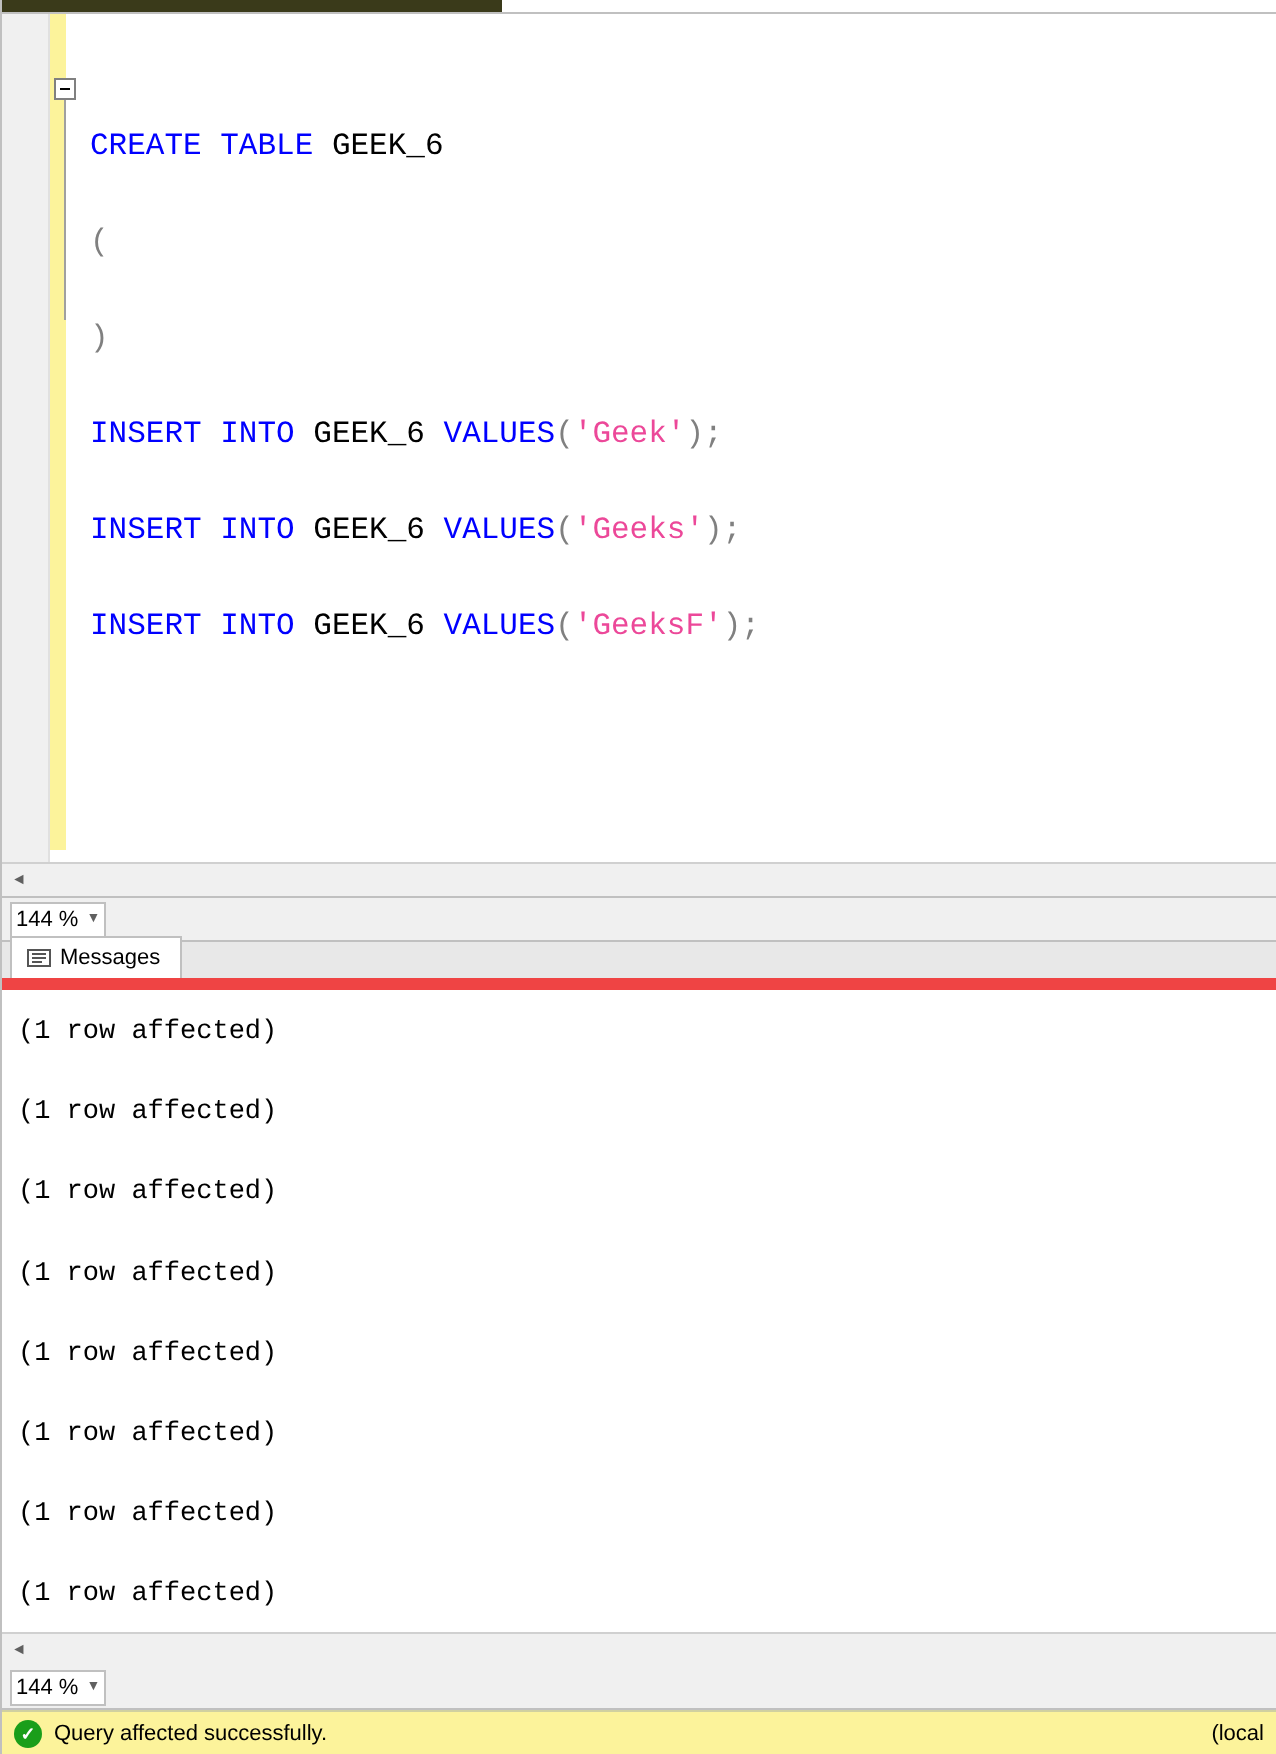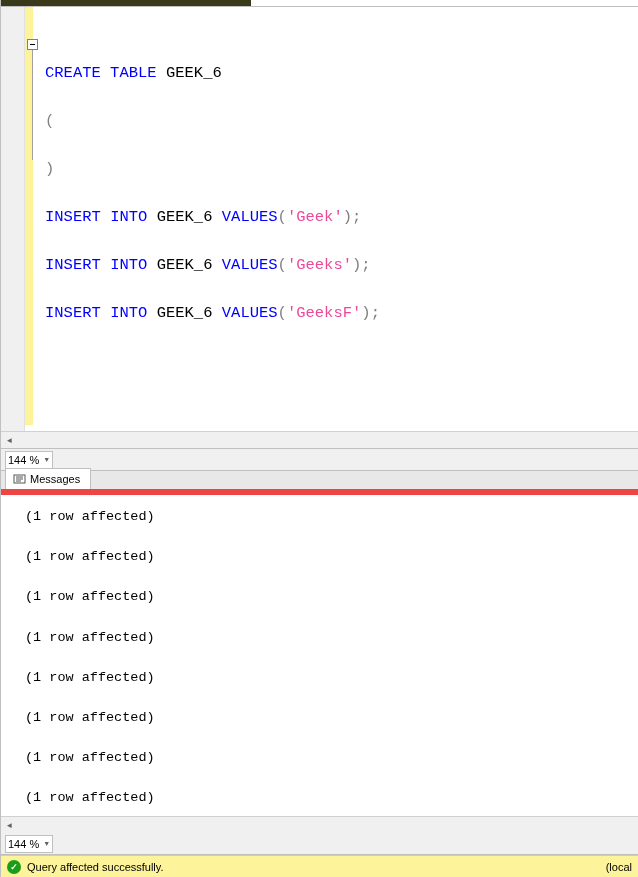--- a/index.html
+++ b/index.html
@@ -27,21 +27,21 @@
     .scroll-arrow { width: 17px; height: 17px; display: flex; align-items: center; justify-content: center; font-size: 8px; color: #606060; cursor: pointer; }
     
     .zoom-bar { height: 22px; background: #f0f0f0; display: flex; align-items: center; border-bottom: 1px solid #c0c0c0; padding-left: 4px; }
     .zoom-select { font-size: 11px; border: 1px solid #c0c0c0; background: #fff; padding: 1px 2px; height: 18px; font-family: 'Segoe UI', sans-serif; display: inline-flex; align-items: center; }
     .zoom-dropdown-arrow { display: inline-block; margin-left: 4px; font-size: 7px; color: #606060; }
     
     .tabs-bar { height: 24px; background: #e8e8e8; display: flex; align-items: flex-end; border-bottom: 6px solid #ef4444; padding-left: 4px; }
     .tab { background: #fff; border: 1px solid #c0c0c0; border-bottom: none; padding: 3px 10px 3px 6px; font-size: 11px; font-family: 'Segoe UI', sans-serif; display: flex; align-items: center; gap: 4px; cursor: pointer; }
     .tab-icon { width: 14px; height: 14px; display: inline-flex; align-items: center; justify-content: center; font-size: 11px; }
     
-    .messages-area { flex: 1; background: #fff; overflow: hidden; padding: 14px 24px; font-size: 13.5px; line-height: 1.2; }
+    .messages-area { flex: 1; background: #fff; overflow: hidden; padding: 14px 8px; font-size: 13.5px; line-height: 1.2; }
     .message-line { margin-bottom: 24px; }
     
     .status-bar { height: 22px; background: #fcf39b; border-top: 1px solid #d0d0a0; display: flex; align-items: center; padding: 0 6px; font-size: 11px; font-family: 'Segoe UI', sans-serif; justify-content: space-between; }
     .status-left { display: flex; align-items: center; gap: 6px; }
     .status-icon { width: 14px; height: 14px; border-radius: 50%; background: #1a9e1a; display: inline-flex; align-items: center; justify-content: center; color: #fff; font-size: 9px; font-weight: bold; }
     
     .top-dark-bar { height: 6px; background: #3a3a1a; width: 250px; }
     .top-border { height: 1px; background: #c0c0c0; }
   </style>
 </head>

